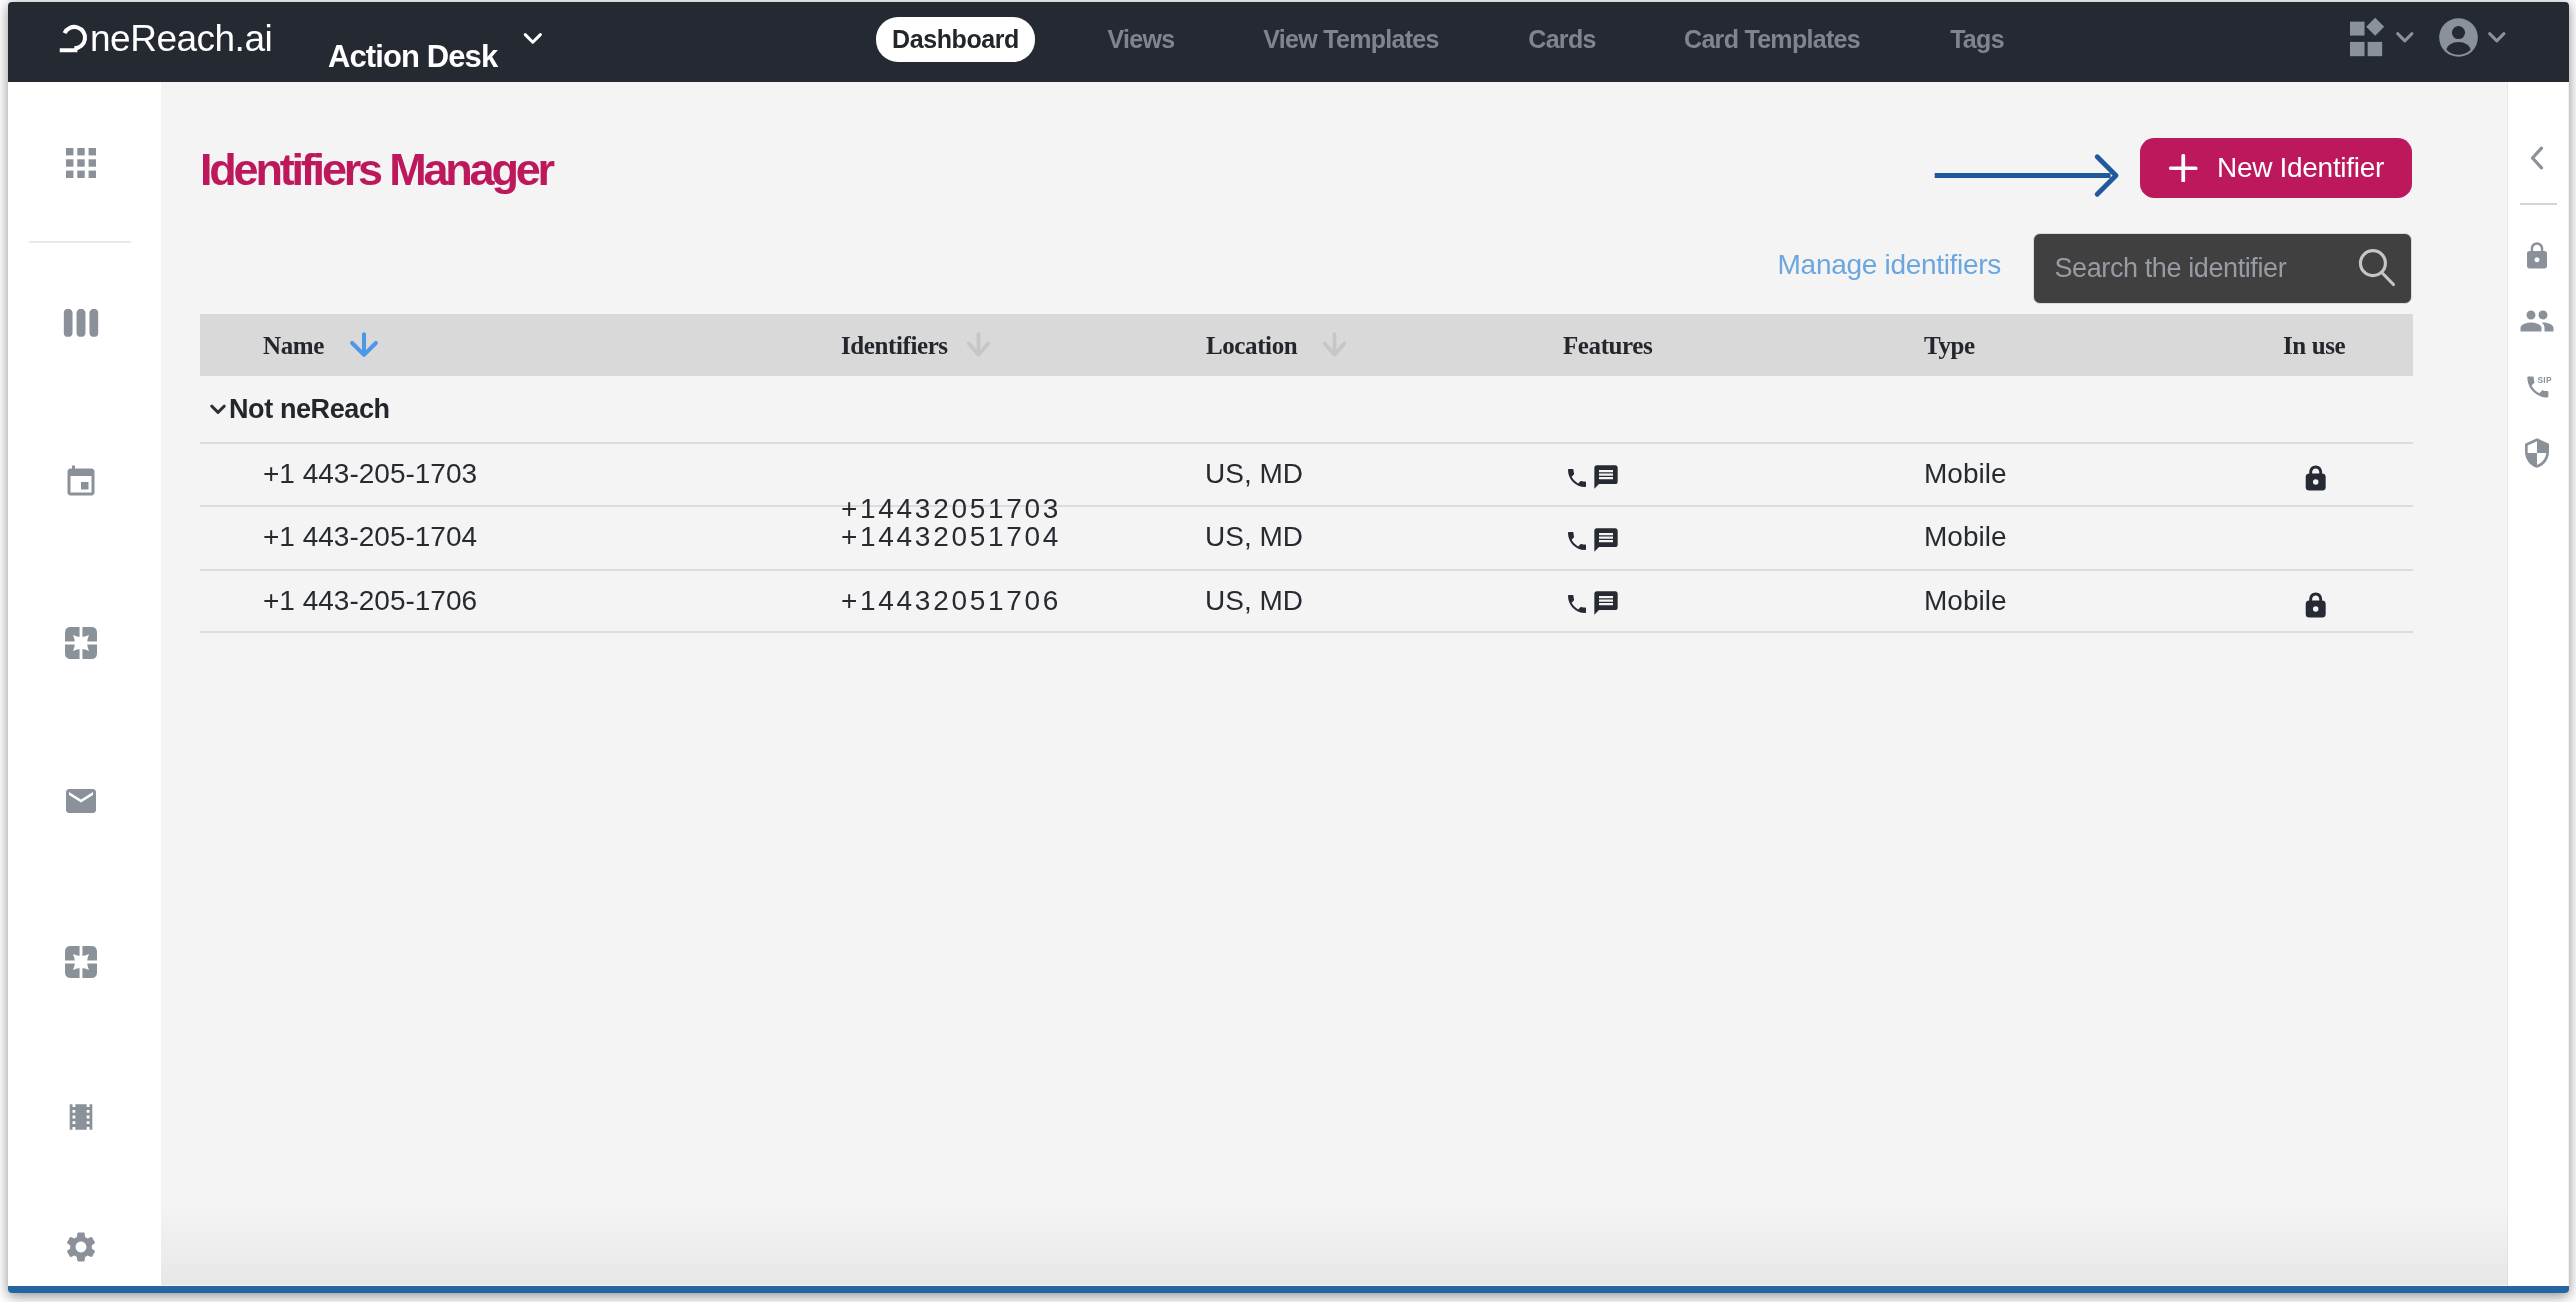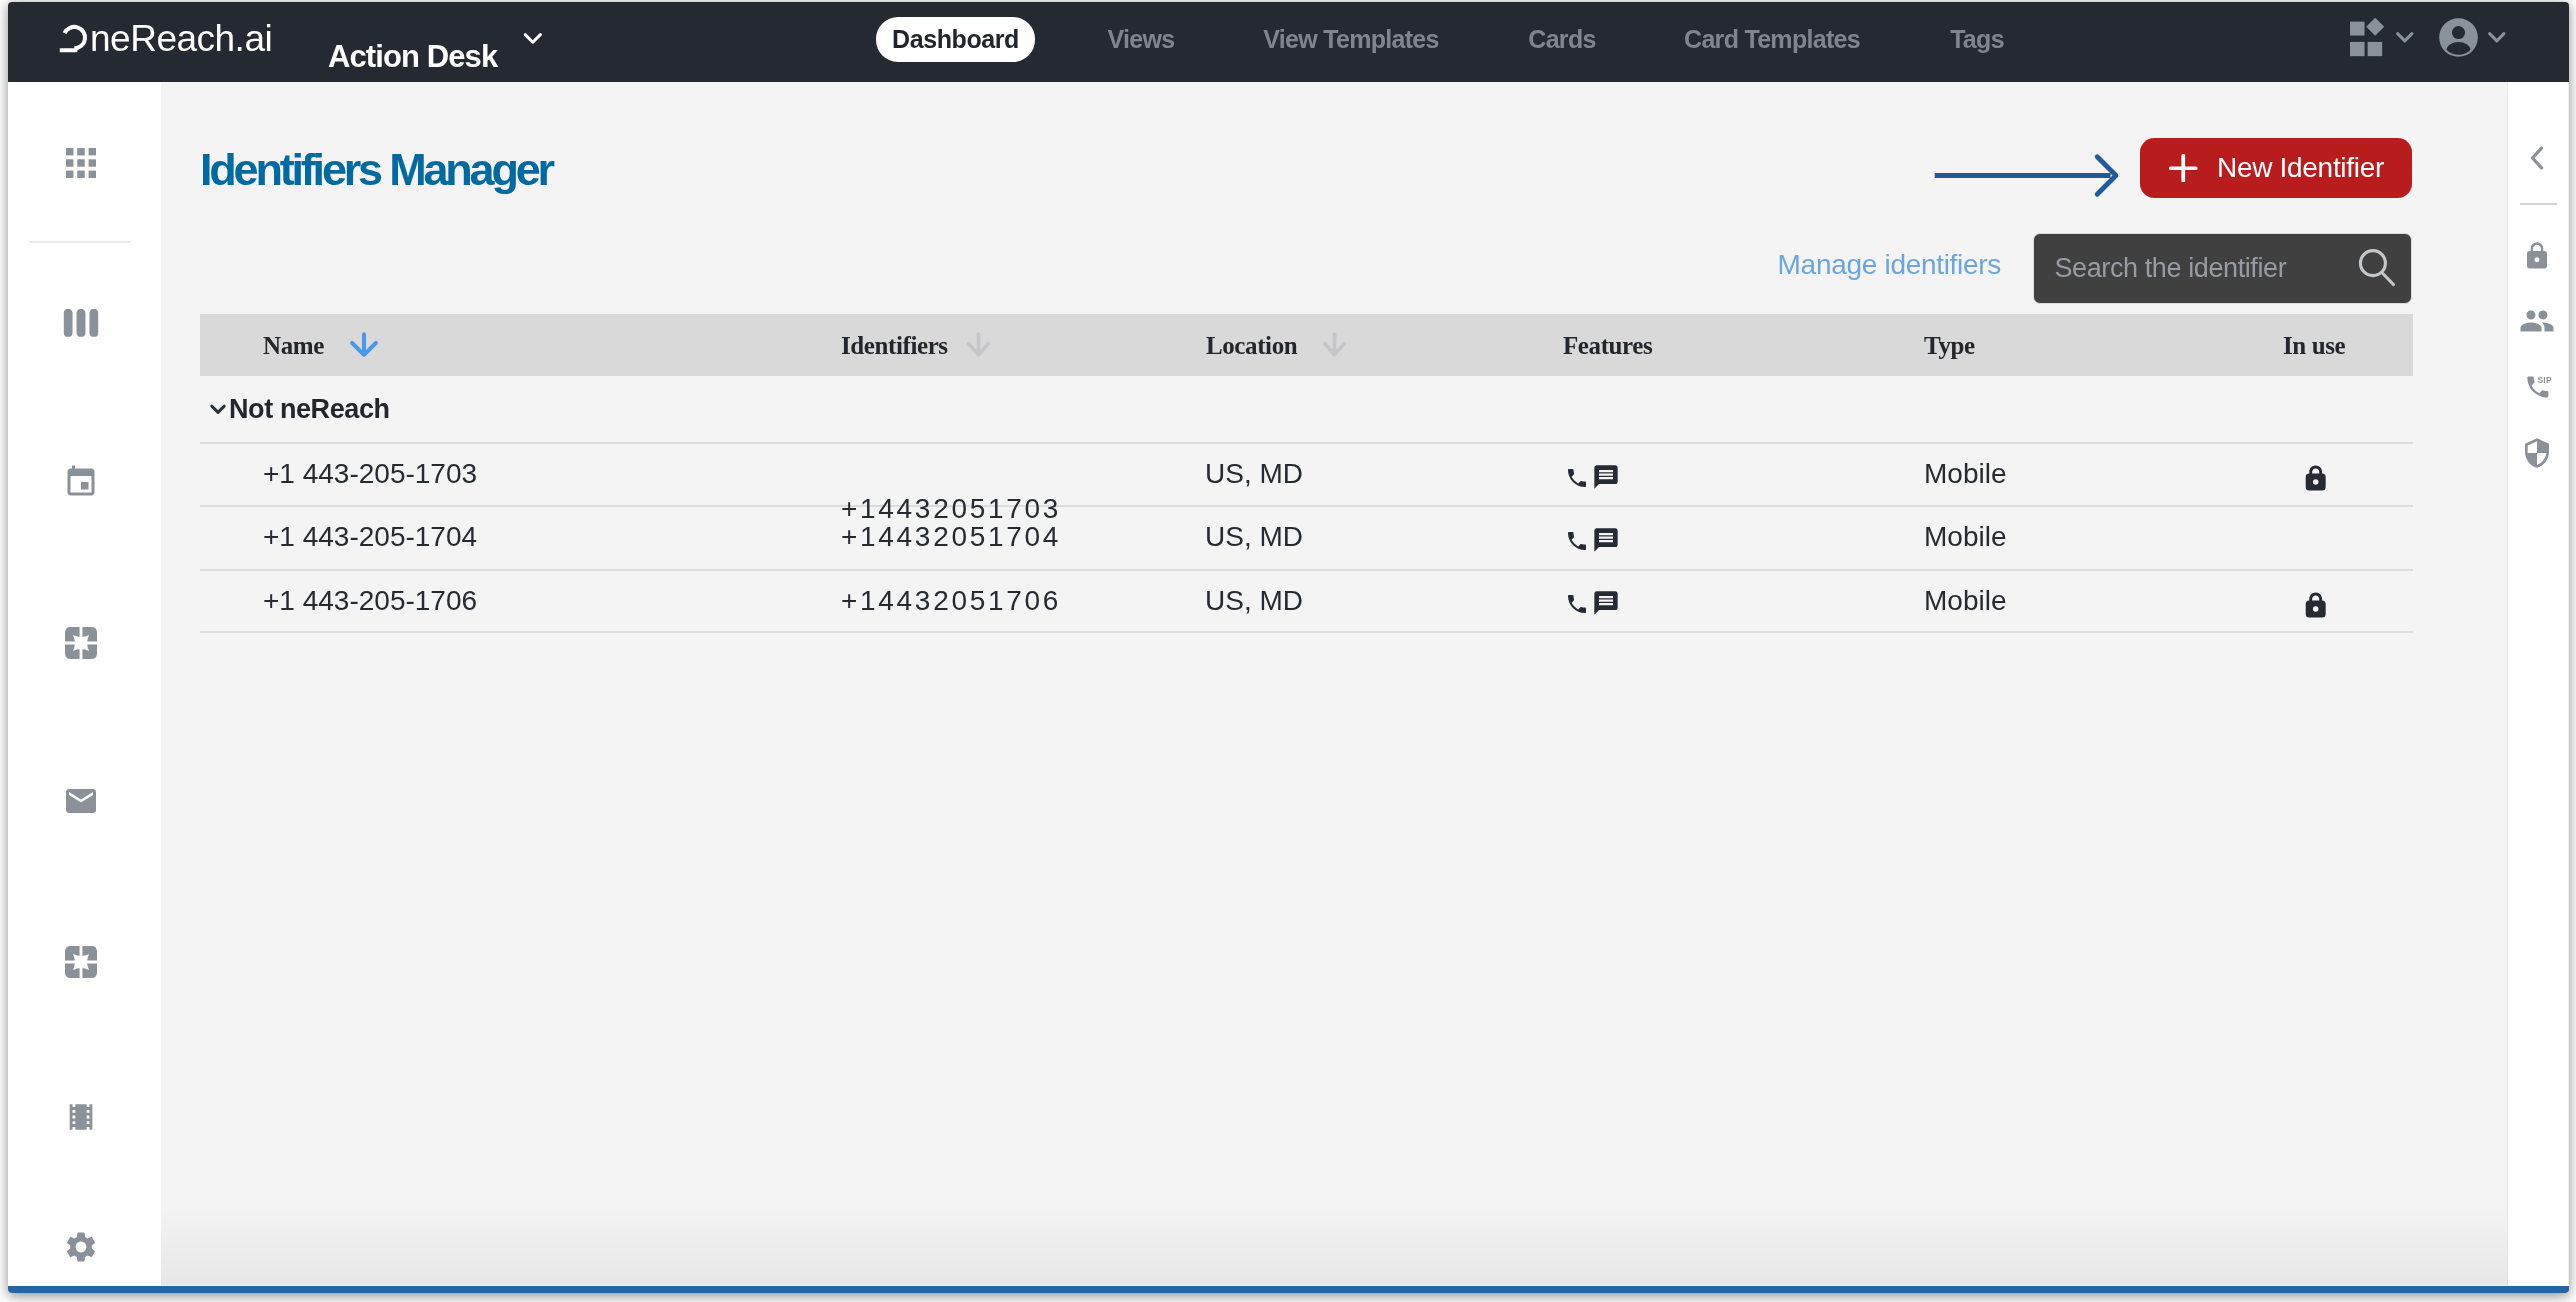--- a/index.html
+++ b/index.html
@@ -17,23 +17,23 @@
     background:#ffffff; color:#22262c; font-weight:bold; font-size:25px; letter-spacing:-0.4px;
     display:flex; align-items:center; justify-content:center; }
   
   .lsb { position:absolute; left:0; top:80px; width:153px; bottom:0; background:#ffffff; }
   .rsb { position:absolute; left:2499px; top:80px; width:61px; bottom:0; background:#ffffff;
     border-left:1.8px solid #e9e9ea; }
   .licon { position:absolute; left:73px; transform:translate(-50%,-50%); }
   .ricon { position:absolute; left:29px; transform:translate(-50%,-50%); }
   
   .h1 { position:absolute; left:192px; top:145px; font-size:45px; font-weight:bold;
-    color:#0369a1; line-height:1; letter-spacing:-3.2px; }
+    color:#be185d; line-height:1; letter-spacing:-3.2px; }
   .btn { position:absolute; left:2132px; top:136px; width:272px; height:60px; border-radius:12.5px;
-    background:#b91c1c; color:#ffffff; border-radius:14.3px; }
+    background:#be185d; color:#ffffff; border-radius:14.3px; }
   .btn .plus { position:absolute; left:29px; top:16px; }
   .btn .lbl { position:absolute; left:77px; top:50%; transform:translateY(-50%); font-size:28px; letter-spacing:-0.3px; }
   .mlink { position:absolute; right:568px; top:247px; font-size:28px; color:#6ba7dc; letter-spacing:-0.3px; }
   .search { position:absolute; left:2025px; top:231px; width:379px; height:71px;
     background:#404040; border:1.8px solid #dcdce0; border-radius:7.1px; }
   .search .ph { position:absolute; left:20.5px; top:50%; transform:translateY(-50%); font-size:27px; color:#989ba3; letter-spacing:-0.4px; }
   
   .thead { position:absolute; left:192px; top:312px; width:2213px; height:62px; background:#d9d9d9; }
   .th { position:absolute; top:18.7px; font-size:25px; font-weight:bold; color:#23262c; letter-spacing:-0.4px;font-family:Liberation Serif, serif; }
   .rowline { position:absolute; left:192px; width:2213px; height:1.8px; background:#dcdcde; }

